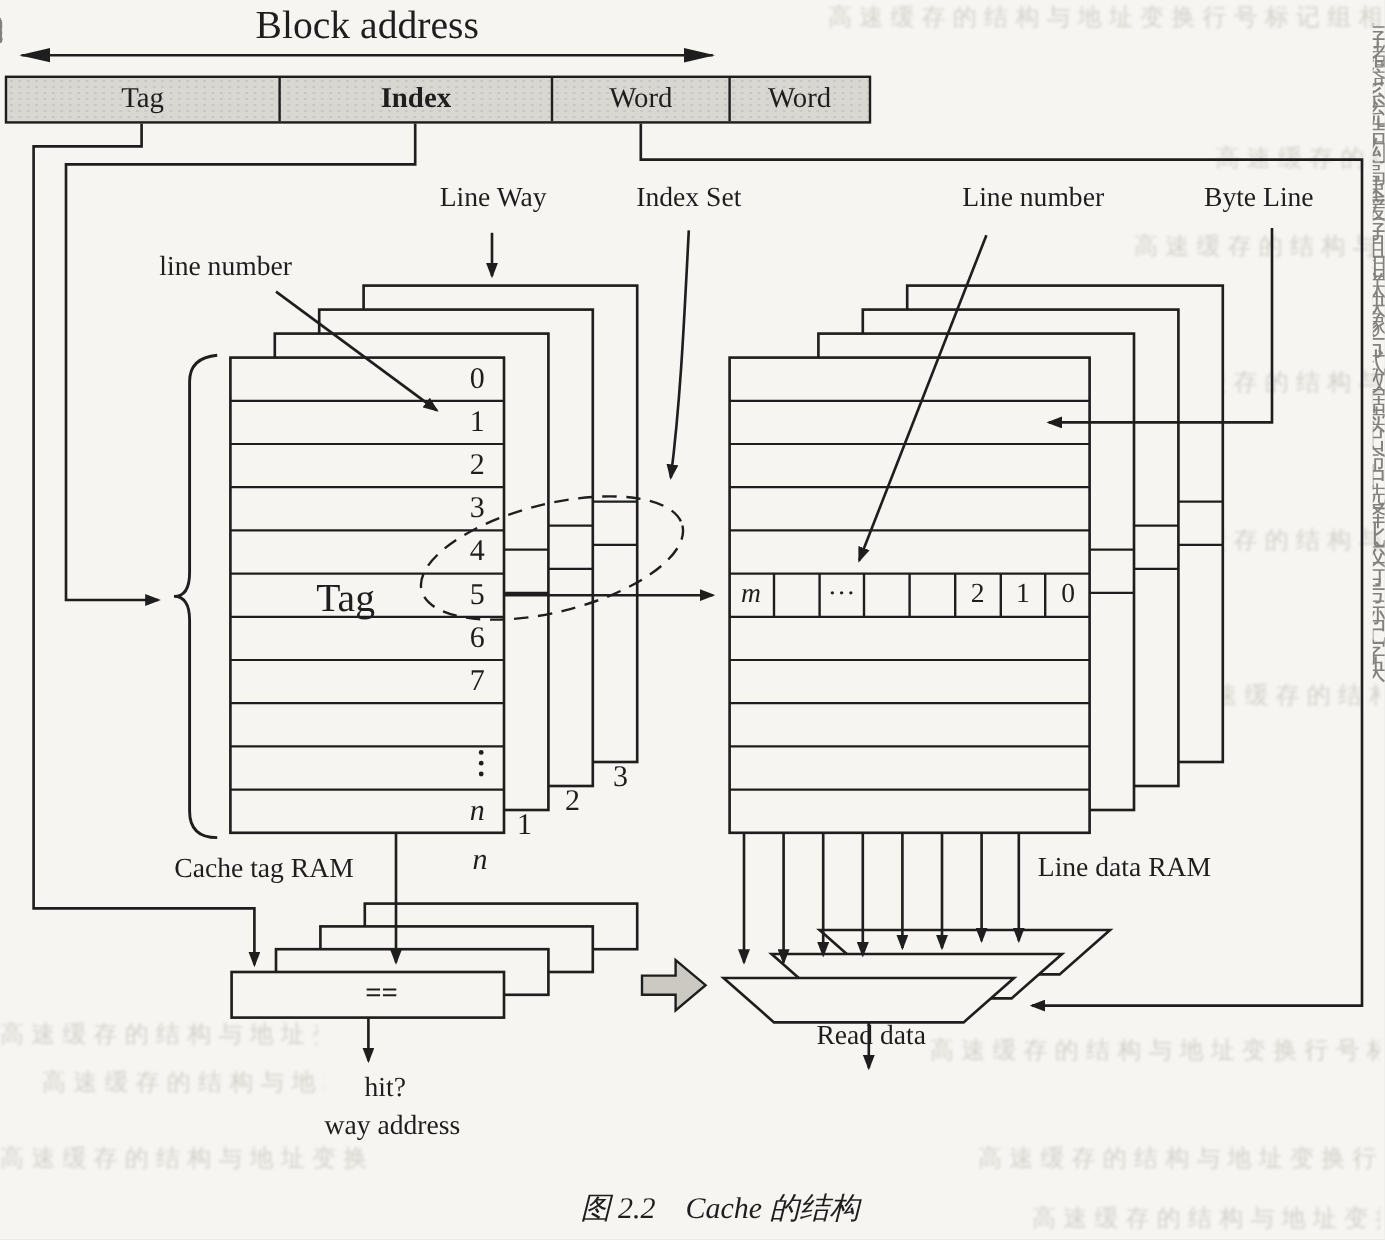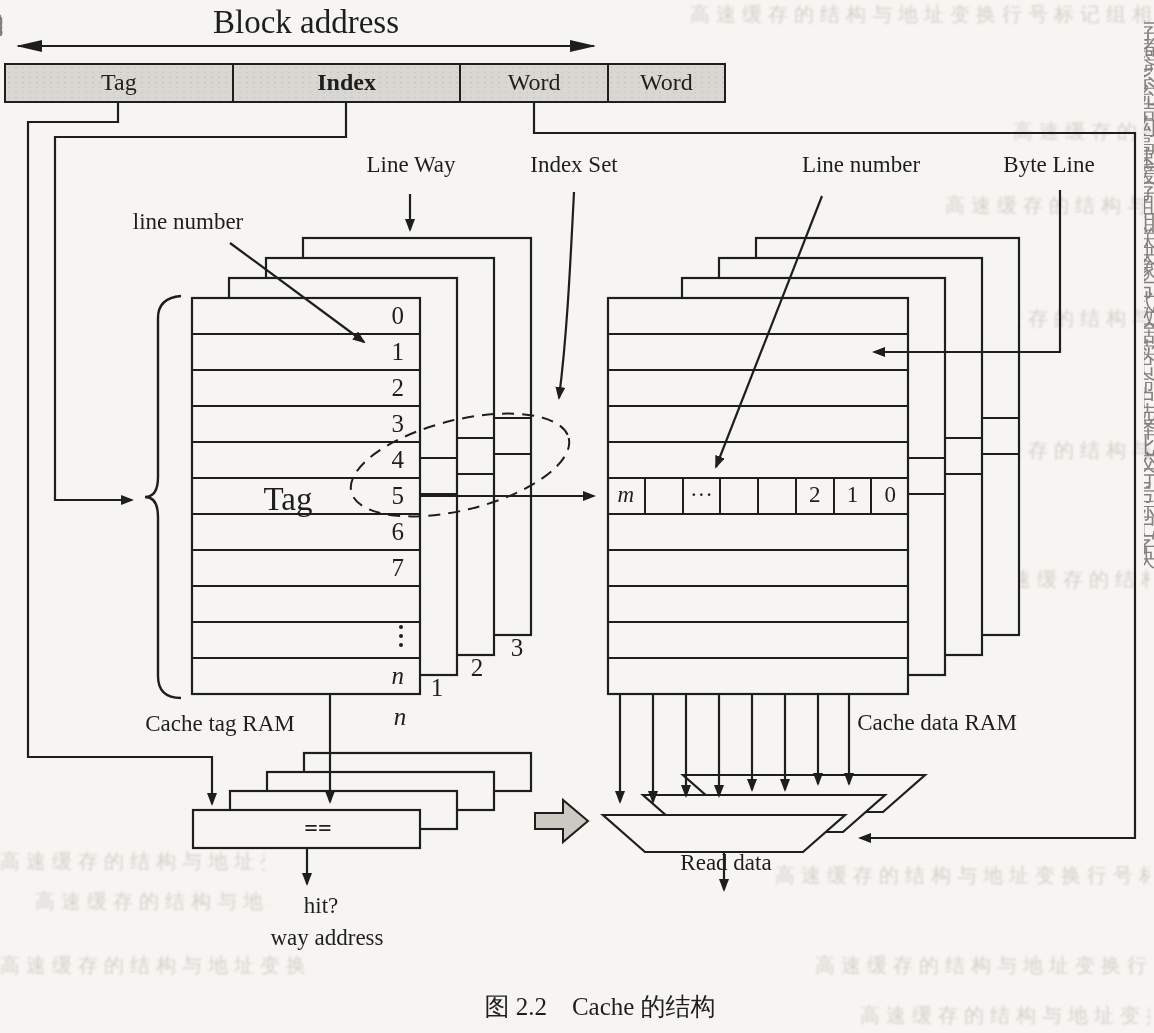--- a/index.html
+++ b/index.html
@@ -35,21 +35,21 @@
   
   .vdots{position:absolute;left:399px;top:625px;display:flex;flex-direction:column;gap:5px;}
   .vdots i{width:4px;height:4px;border-radius:50%;background:#1e1e1e;display:block;}
   
   .word-cells{position:absolute;left:608px;top:478px;width:300px;height:36px;display:flex;}
   .word-cell{flex:1;border-left:2px solid #1e1e1e;text-align:center;line-height:34px;font-size:23px;overflow:visible;}
   .word-cell:first-child{border-left:none;font-style:italic;}
   .way-label{position:absolute;font-size:25px;transform:translateX(-50%);}
   .italic{font-style:italic;}
   .eq{font-size:24px;letter-spacing:0px;font-weight:bold;}
-  .caption{font-size:25px;}
+  .caption{font-size:25px;font-style:italic;}
   
   .bleed{
     position:absolute;height:26px;overflow:hidden;white-space:nowrap;
     font-size:20px;letter-spacing:6px;color:#b7b3ac;opacity:.55;
     filter:blur(1.3px);transform:none;user-select:none;
   }
   .bleed-edge{
     position:absolute;top:0;right:-6px;width:16px;height:1033px;overflow:hidden;
     writing-mode:vertical-rl;font-size:23px;letter-spacing:16px;color:#53514d;
     opacity:.7;filter:blur(.4px);user-select:none;
@@ -230,21 +230,21 @@
   <div class="word-cells">
       <span class="word-cell">m</span>
       <span class="word-cell"></span>
       <span class="word-cell">···</span>
       <span class="word-cell"></span>
       <span class="word-cell"></span>
       <span class="word-cell">2</span>
       <span class="word-cell">1</span>
       <span class="word-cell">0</span>
     </div>
-  <div class="lbl" style="left:937px;top:710px">Cache data RAM</div>
+  <div class="lbl" style="left:937px;top:710px">Line data RAM</div>
 
   <div class="lbl eq" style="left:318px;top:815px">==</div>
   <div class="lbl" style="left:321px;top:893px">hit?</div>
   <div class="lbl" style="left:327px;top:925px">way address</div>
   <div class="lbl" style="left:726px;top:850px">Read data</div>
 
   <div class="lbl caption" style="left:600px;top:990px">图 2.2　Cache 的结构</div>
 </div>
 
 </body></html>

